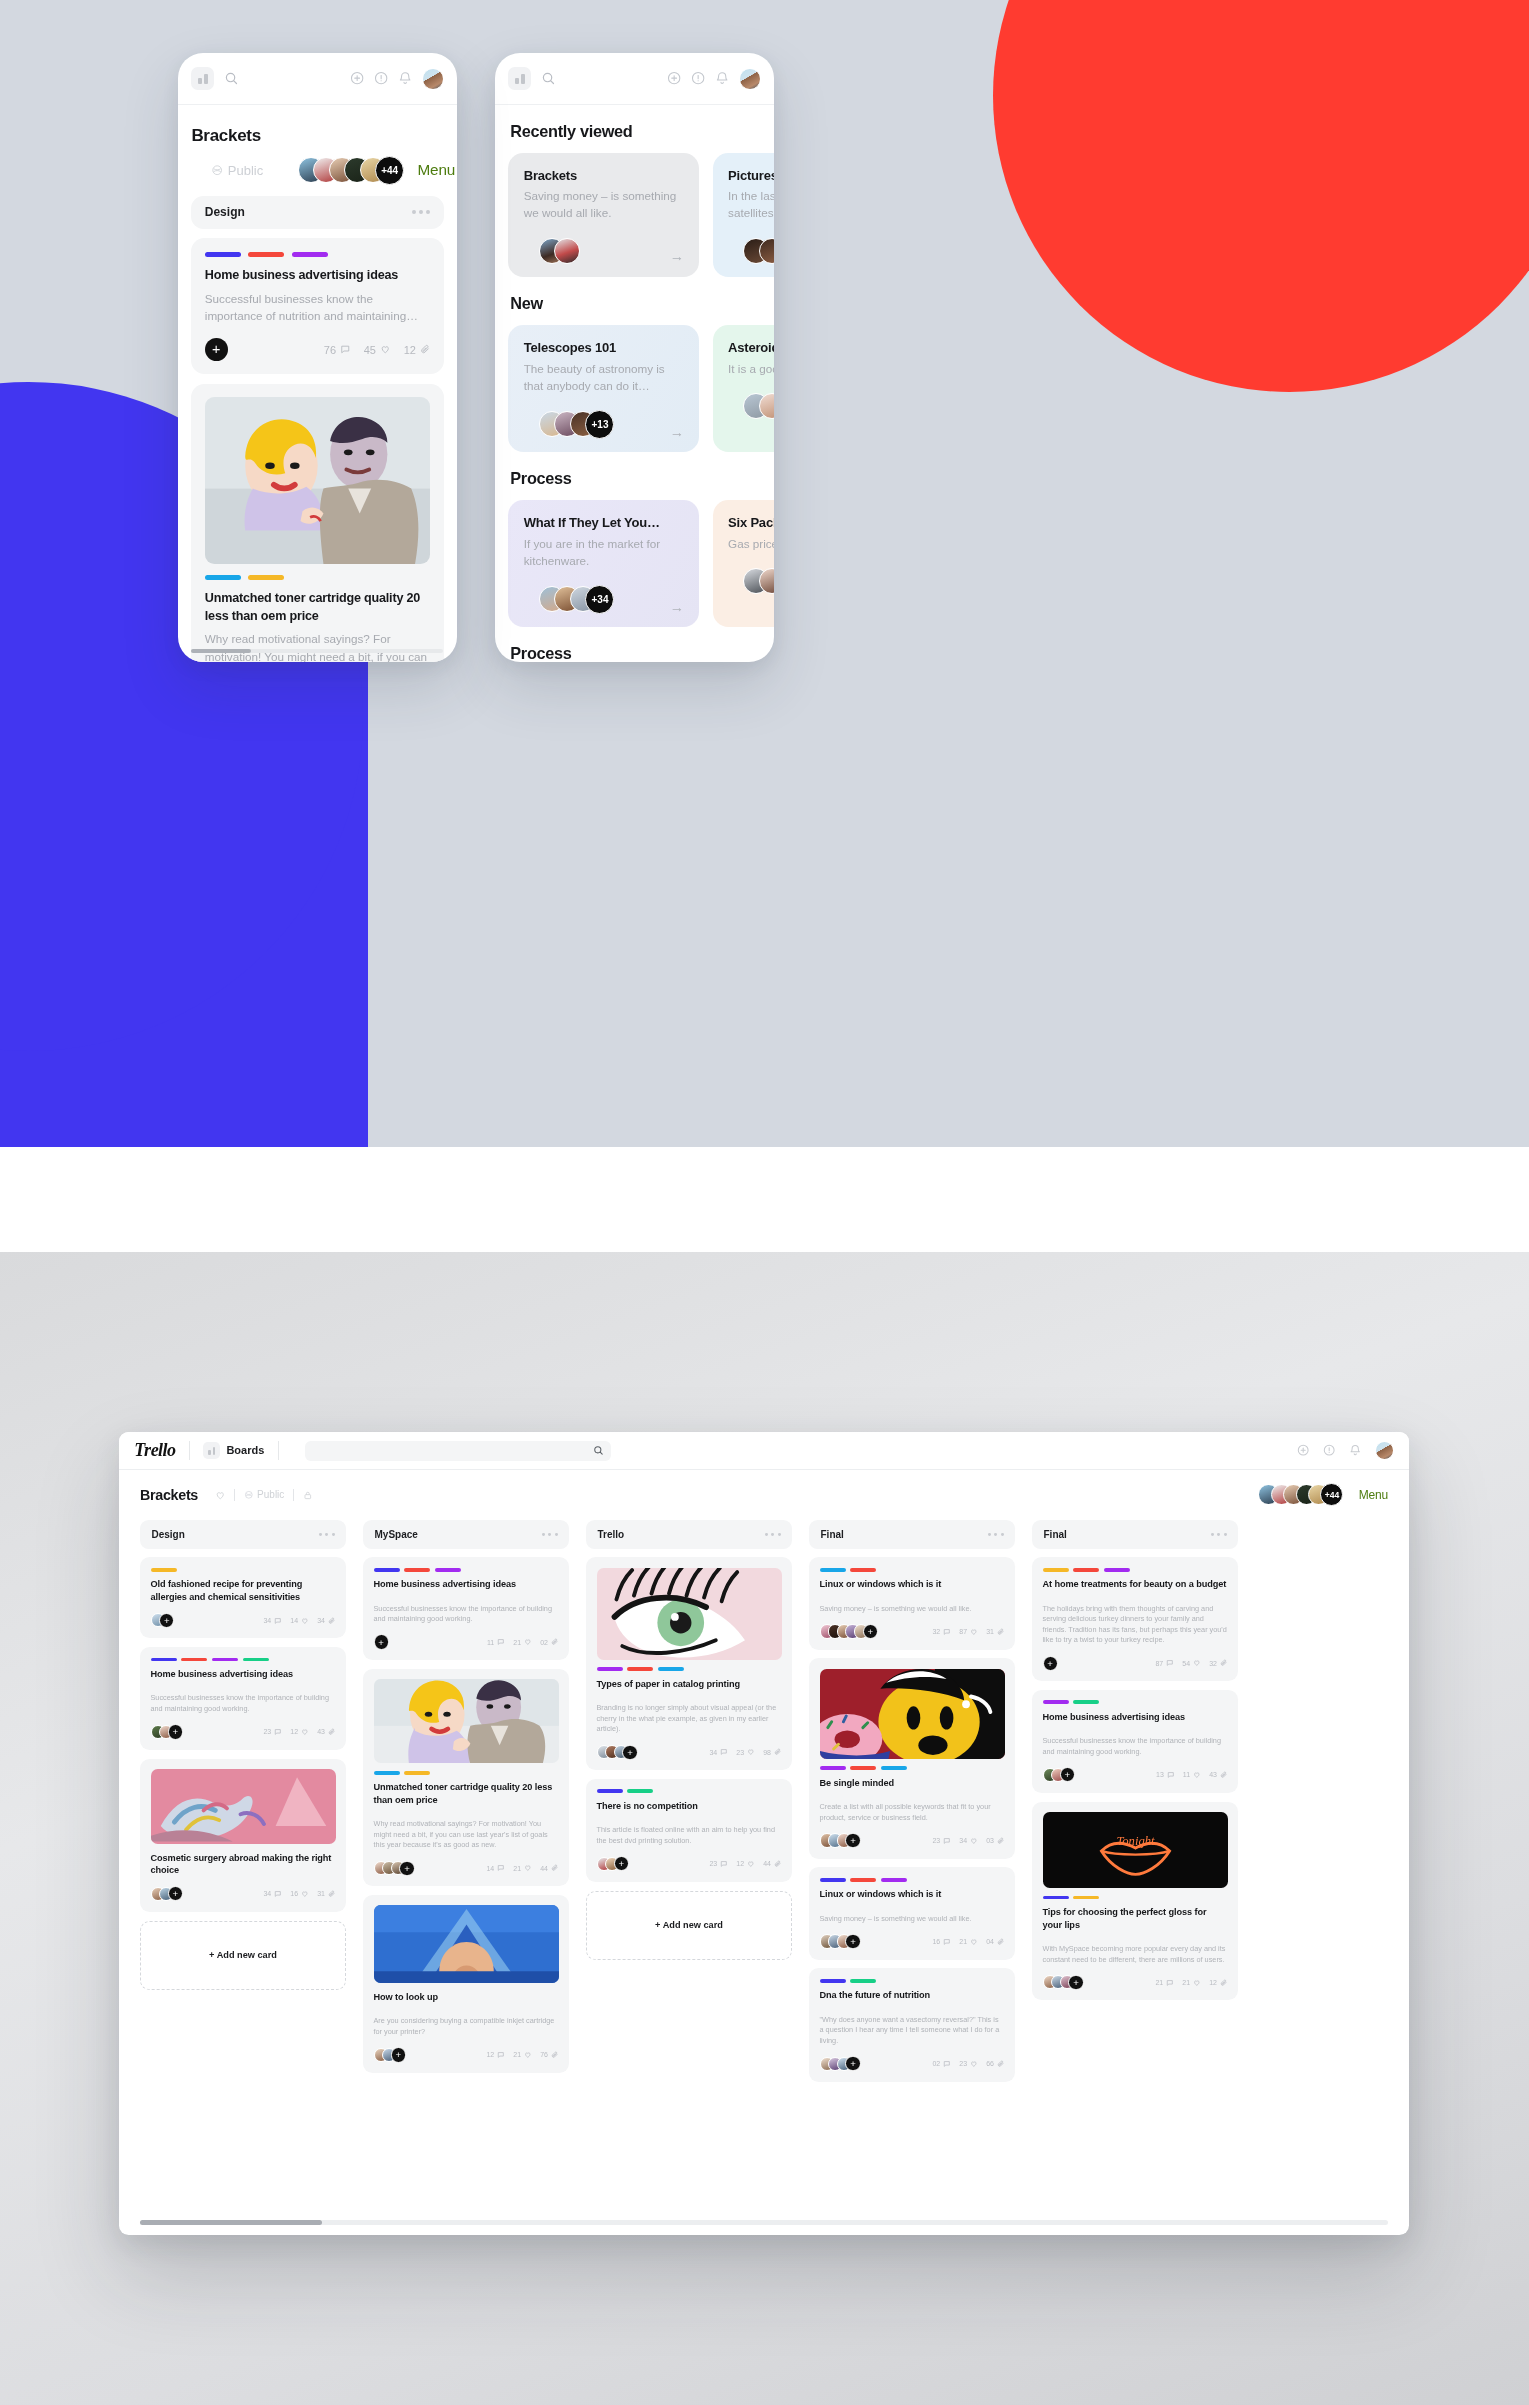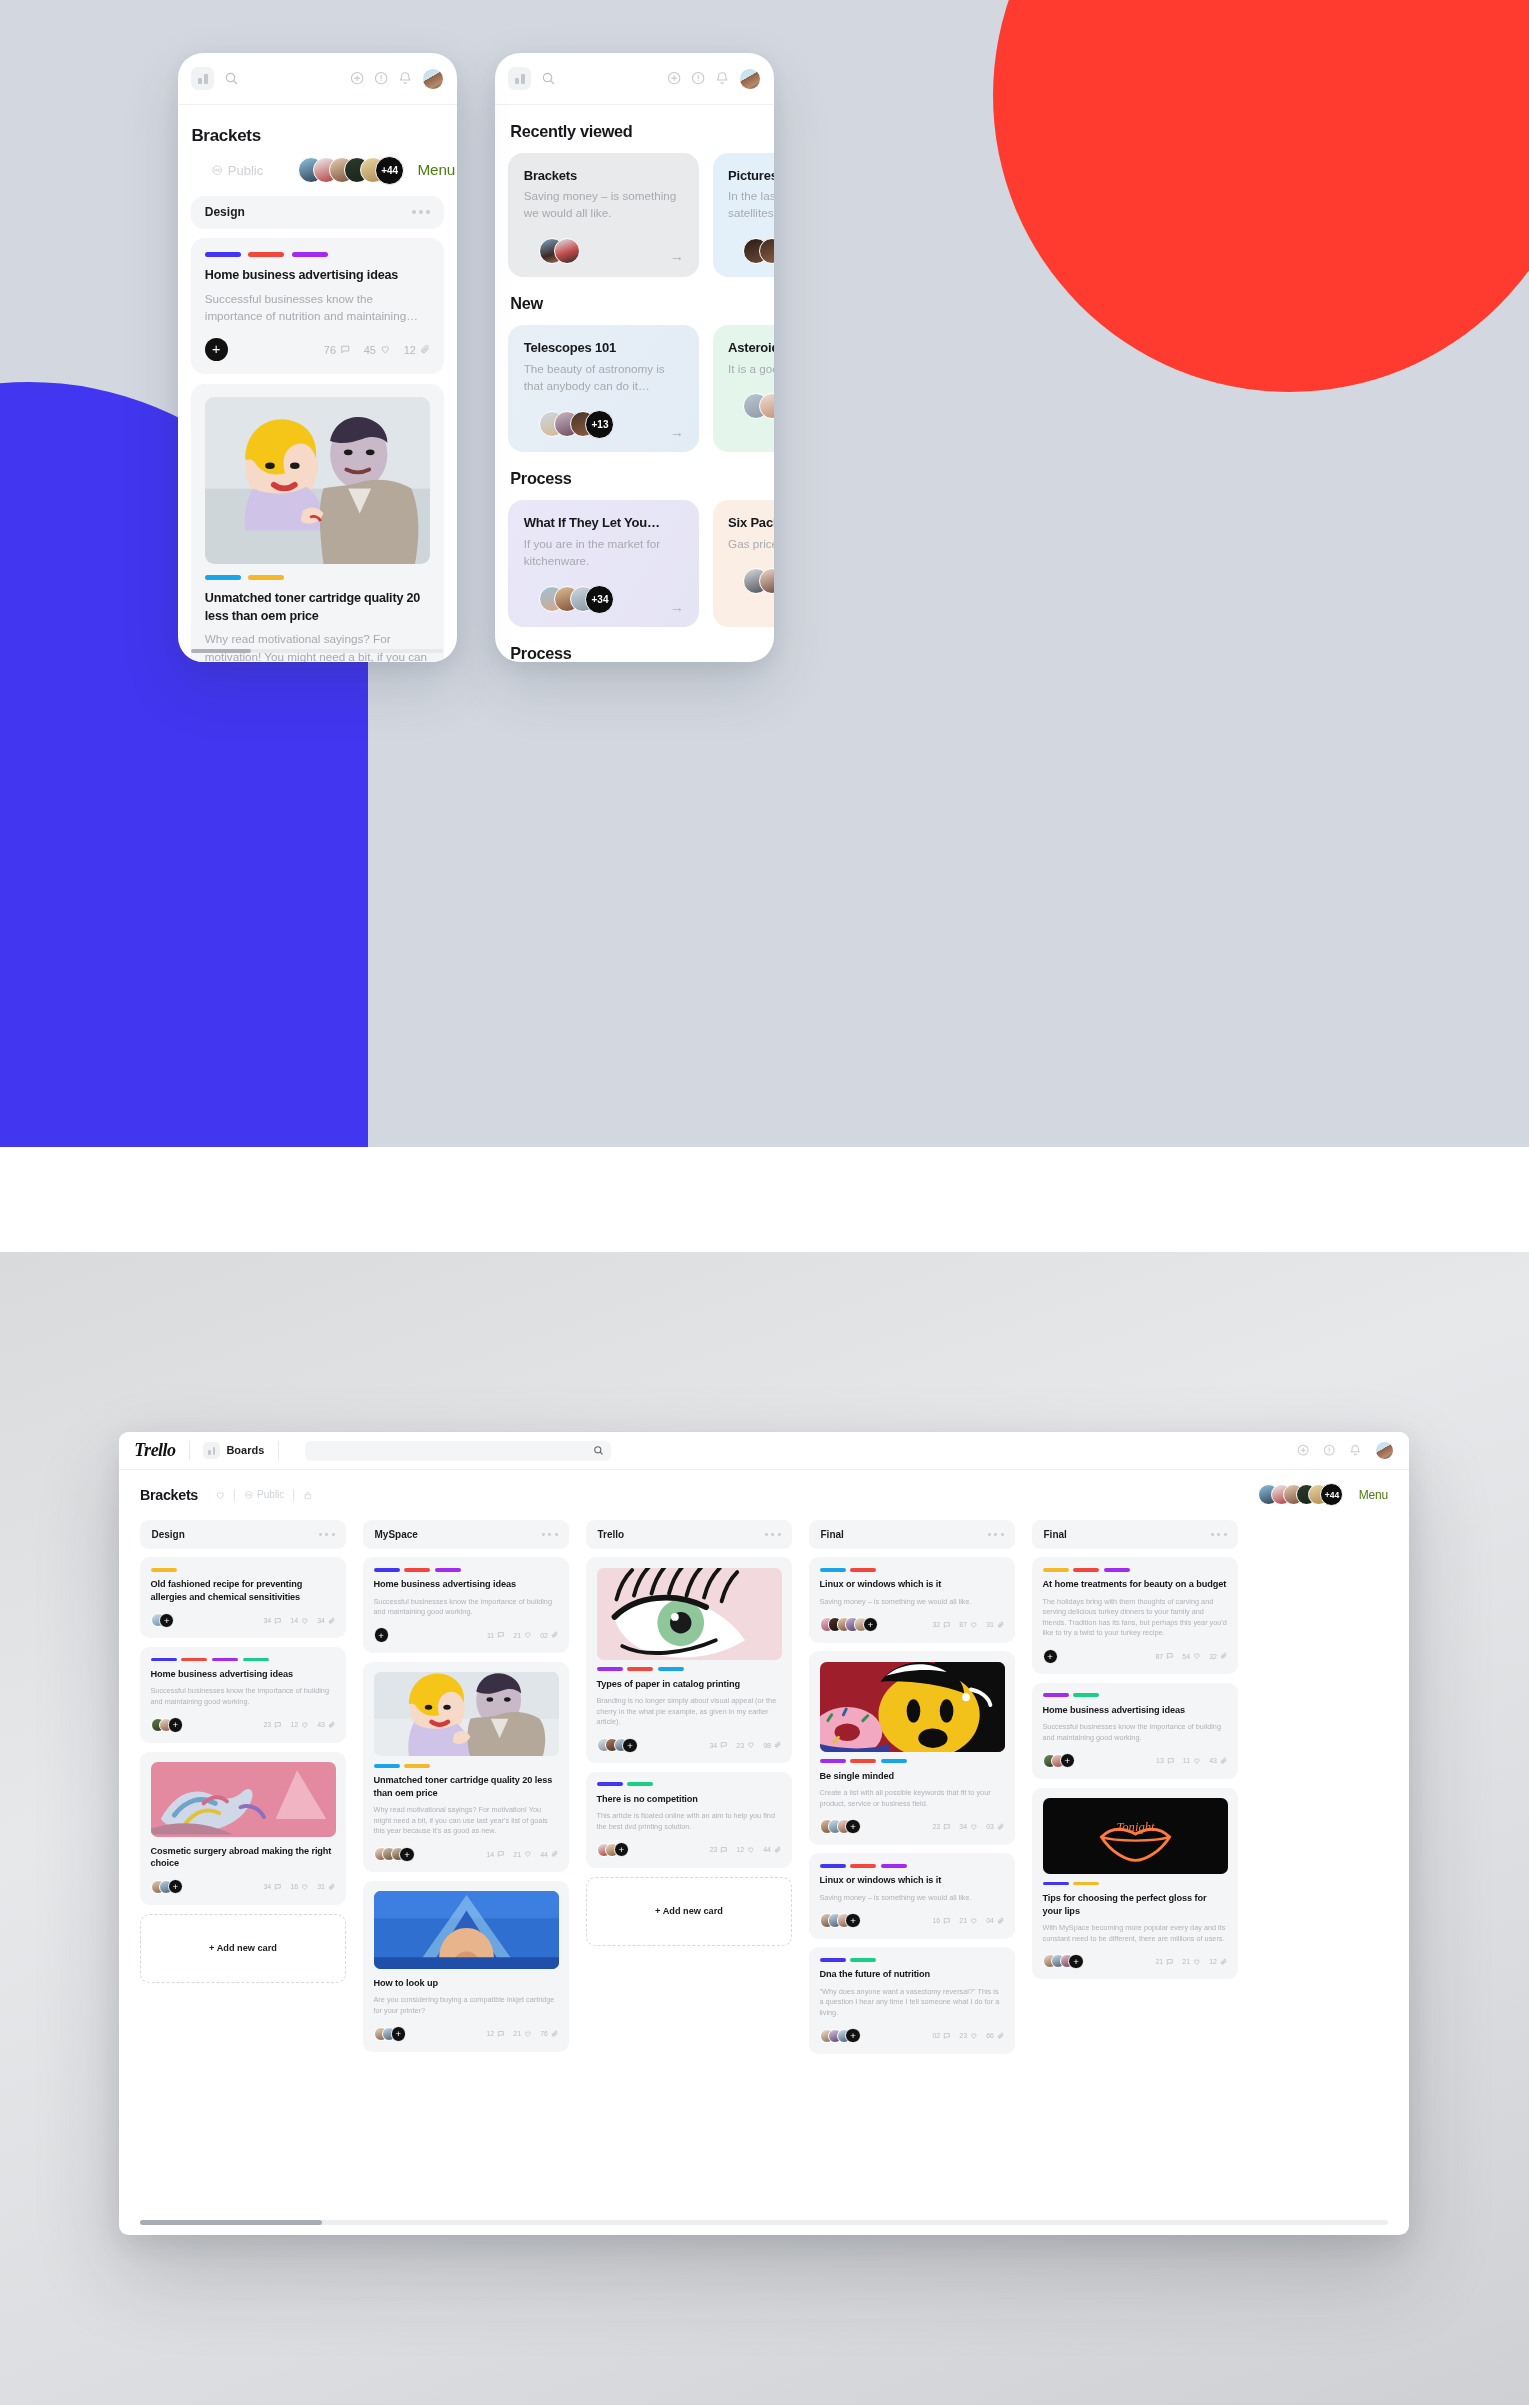--- a/index.html
+++ b/index.html
@@ -187,21 +187,21 @@
     display: flex; align-items: center; justify-content: space-between; padding: 0 11.5px;
     margin-bottom: 8.6px;
   }
   .col-head .nm { font-size: 10px; font-weight: 700; color: #1c1d20; }
   .dots.sm i { width: 2.9px; height: 2.9px; }
 
   .dcard { background: #f4f5f6; border-radius: 9.6px; padding: 10.5px; margin-bottom: 8.6px; }
   .dcard .labels i { height: 3.8px; width: 26px; border-radius: 2.4px; }
   .dcard .labels { gap: 4.8px; margin-bottom: 6.7px;}
   .dcard h4 { font-size: 9.2px; font-weight: 700; color: #17181b; line-height: 1.35; letter-spacing: -0.1px;}
-  .dcard p { font-size: 7.3px; color: #b0b3b8; line-height: 1.45; margin-top: 6px;}
+  .dcard p { font-size: 7.3px; color: #b0b3b8; line-height: 1.45; margin-top: 13px;}
   .dcard-foot { display: flex; align-items: center; justify-content: space-between; margin-top: 9.6px; }
   .davas { display: flex; align-items: center; }
   .davas .a { width: 14.3px; height: 14.3px; border-radius: 50%; border: 1.4px solid #fff; margin-left: -5.7px; background-size: cover;}
   .davas .a:first-child { margin-left: 0; }
   .dplus { width: 15.3px; height: 15.3px; border-radius: 50%; background: #111; color: #fff;
      display:flex; align-items:center; justify-content:center; font-size: 9.6px; margin-left: -5.7px; border: 1.4px solid #fff;}
   .dstats { display: flex; align-items: center; gap: 8.6px; color: #b9bcc2; font-size: 7px;}
   .dstats span { display: flex; align-items: center; gap: 2.9px; }
   .dimg { width: 100%; height: 75px; border-radius: 6.7px; overflow: hidden; margin-bottom: 7.6px; }
   .addcard {

